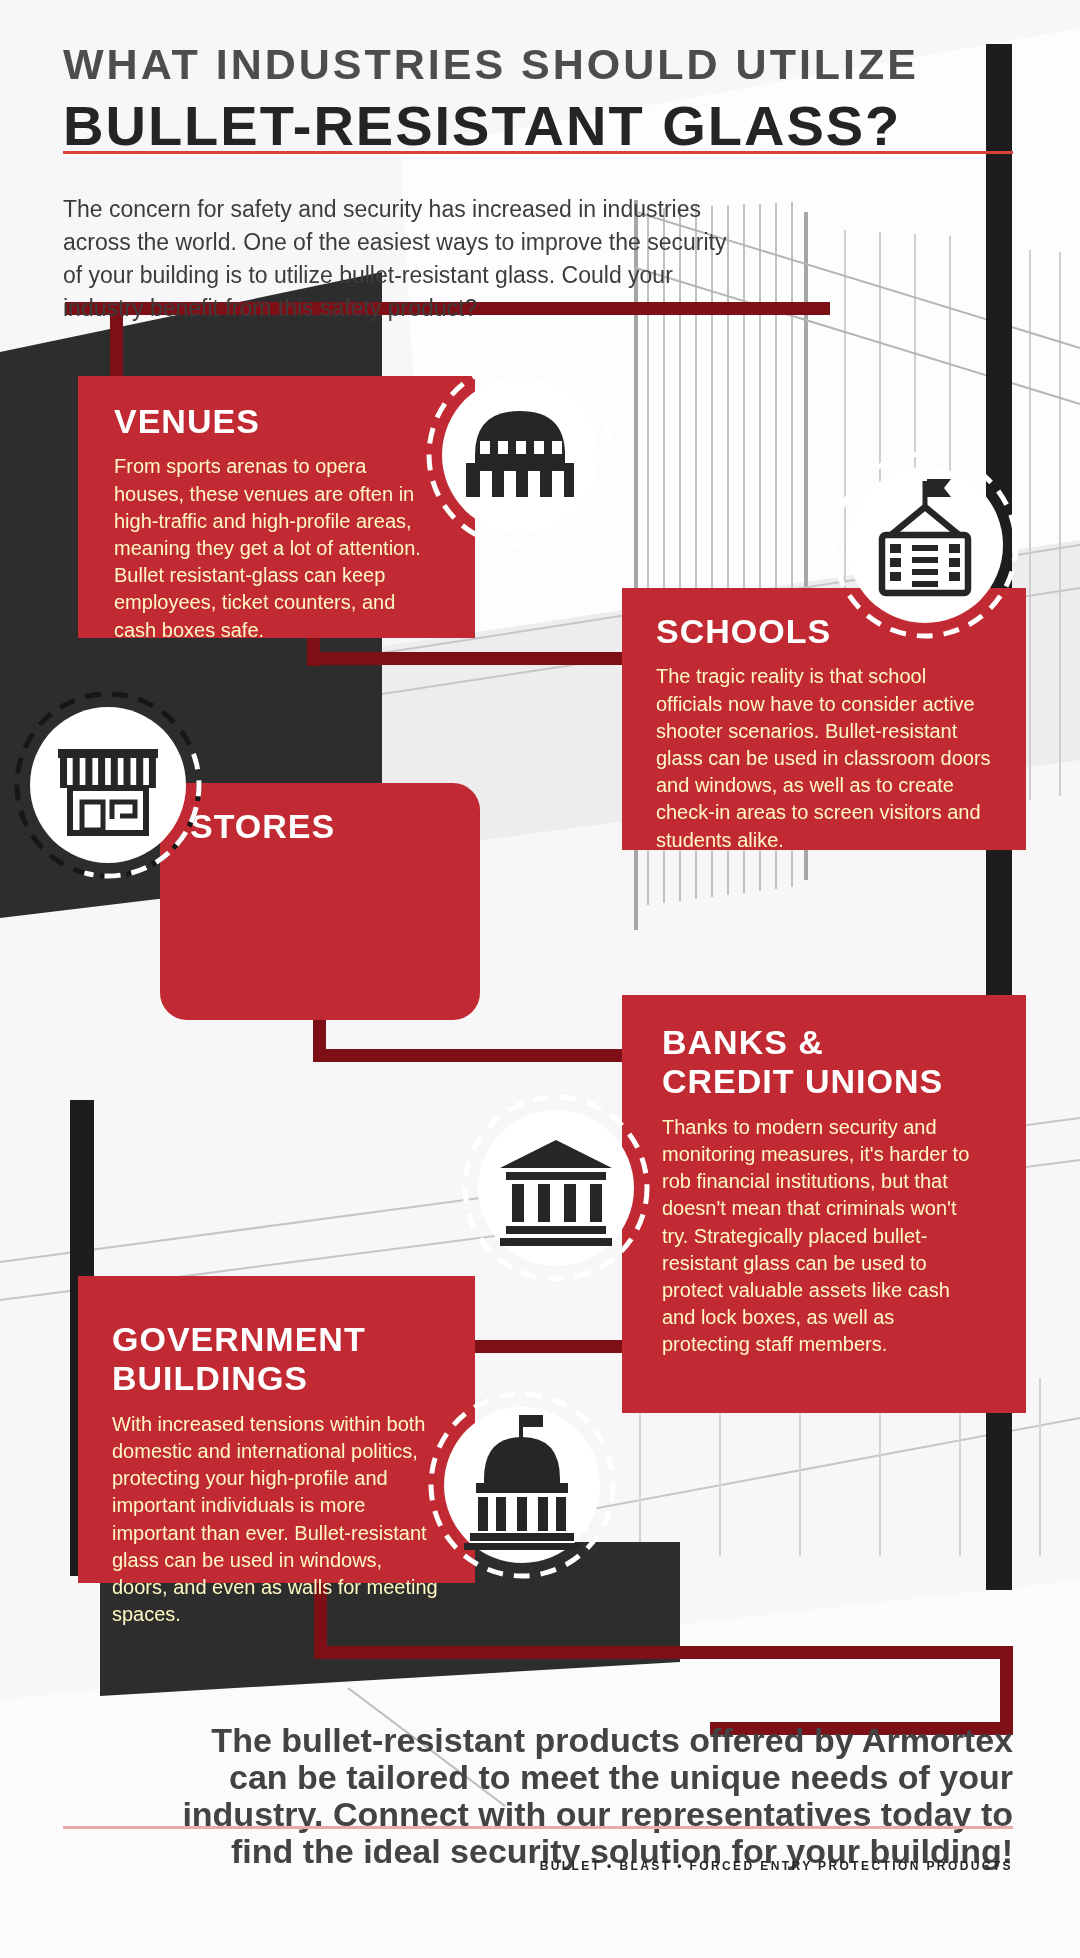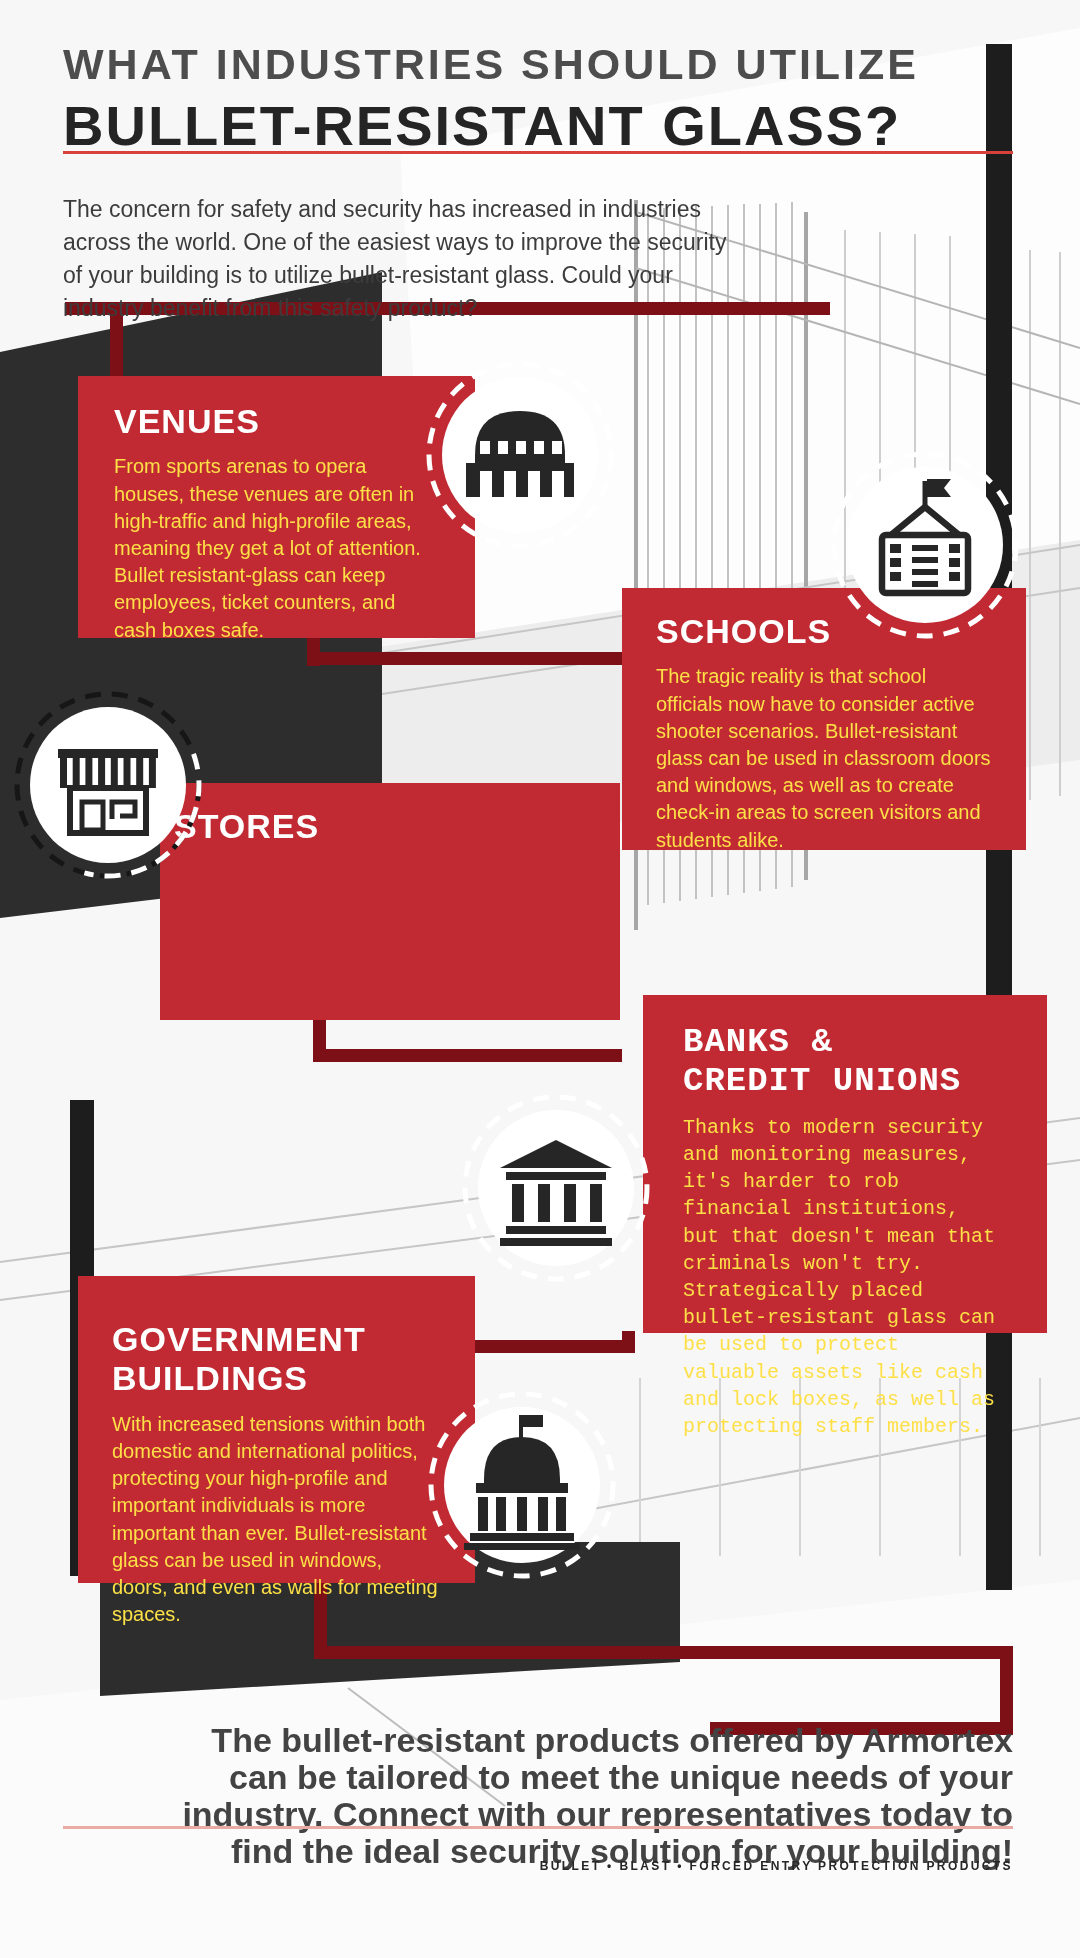--- a/index.html
+++ b/index.html
@@ -19,28 +19,28 @@
   .c4h{left:470px;top:1340px;width:165px;height:13px;}
   .c5v1{left:314px;top:1581px;width:13px;height:78px;}
   .c5h1{left:314px;top:1646px;width:699px;height:13px;}
   .c5v2{left:1000px;top:1646px;width:13px;height:89px;}
   .c5h2{left:710px;top:1722px;width:303px;height:13px;}
 
   
   .card{position:absolute;background:#c12a32;color:#ffffff;z-index:3;box-sizing:border-box;}
   .card h2{margin:0;font-weight:800;font-size:34px;line-height:1.16;letter-spacing:1px;}
   .card h2 span{display:block;}
-  .card p{margin:12px 0 0;font-size:20px;line-height:1.36;color:#fde047;}
+  .card p{margin:12px 0 0;font-size:20px;line-height:1.36;color:#fef9c3;}
   .card-venues{left:78px;top:376px;width:397px;height:262px;padding:26px 36px;}
   .card-venues p{max-width:312px;}
   .card-schools{left:622px;top:588px;width:404px;height:262px;padding:24px 34px;}
   .card-schools p{max-width:355px;}
-  .card-stores{left:160px;top:783px;width:460px;height:237px;padding:24px 14px;}
+  .card-stores{left:160px;top:783px;width:320px;height:237px;padding:24px 30px;border-radius:27px;}
   .card-stores p{max-width:348px;}
-  .card-banks{left:643px;top:995px;width:404px;height:338px;padding:28px 40px;font-family:Liberation Mono, monospace;}
+  .card-banks{left:622px;top:995px;width:404px;height:418px;padding:28px 40px;}
   .card-banks p{max-width:352px;}
   .card-government{left:78px;top:1276px;width:397px;height:307px;padding:44px 34px;}
   .card-government p{max-width:352px;}
 
   
   .badge{position:absolute;width:200px;height:200px;z-index:4;}
   .badge-venues{left:420px;top:355px;}
   .badge-schools{left:825px;top:445px;}
   .badge-stores{left:8px;top:685px;}
   .badge-banks{left:456px;top:1088px;}

